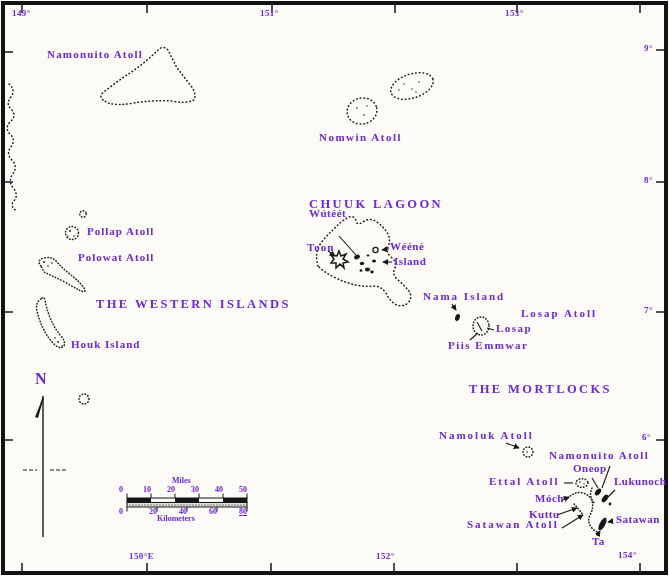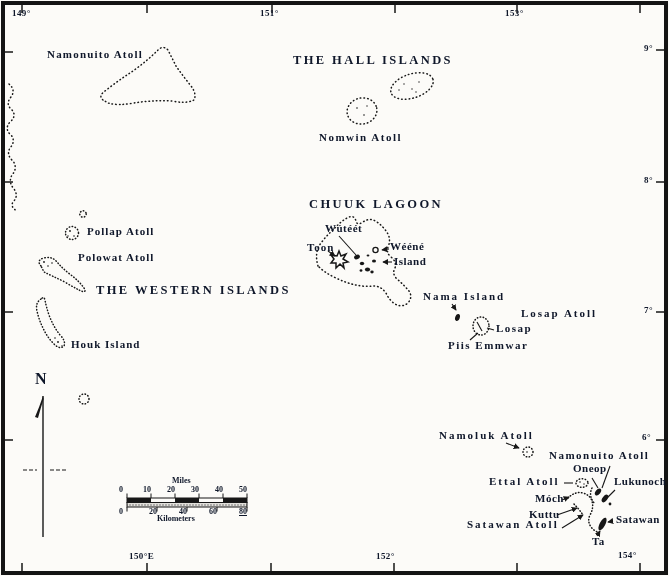--- a/index.html
+++ b/index.html
@@ -1,19 +1,19 @@
 <!DOCTYPE html>
 <html><head>
 <meta charset="utf-8">
 <style>
   html,body { margin:0; padding:0; background:#fff; }
   .map {
     position:relative; width:669px; height:576px;
     background:#fcfbf8; overflow:hidden;
-    font-family:"Liberation Serif", serif; color:#0f172a;
+    font-family:"Liberation Serif", serif; color:#6d28d9;
   }
   .frame {
     position:absolute; inset:1px; border:4px solid #141414;
     pointer-events:none;
   }
   svg.gfx { position:absolute; left:0; top:0; }
   .lbl {
     position:absolute; white-space:nowrap; font-weight:700;
     font-size:11px; letter-spacing:1.2px; line-height:1.05;
   }
@@ -199,30 +199,30 @@
   <div class="lbl tickl" style="left:260px; top:9px;">151°</div>
   <div class="lbl tickl" style="left:505px; top:9px;">153°</div>
   <div class="lbl tickl ctr" style="left:129px; top:552px; width:36px;">150°E</div>
   <div class="lbl tickl ctr" style="left:376px; top:552px; width:36px;">152°</div>
   <div class="lbl tickl ctr" style="left:618px; top:551px; width:36px;">154°</div>
   <div class="lbl tickl rgt" style="left:636px; top:44px;  width:17px;">9°</div>
   <div class="lbl tickl rgt" style="left:636px; top:176px; width:17px;">8°</div>
   <div class="lbl tickl rgt" style="left:636px; top:306px; width:17px;">7°</div>
   <div class="lbl tickl rgt" style="left:634px; top:433px; width:17px;">6°</div>
 
-  <div class="lbl hdr" style="left:293px; top:54px;">THE HALL ISLANDS</div>
   <div class="lbl hdr" style="left:309px; top:198px;">CHUUK LAGOON</div>
-  <div class="lbl hdr" style="left:96px;  top:284px;">THE WESTERN ISLANDS</div>
+  <div class="lbl hdr" style="left:96px;  top:298px;">THE WESTERN ISLANDS</div>
+  <div class="lbl hdr" style="left:469px; top:383px;">THE MORTLOCKS</div>
 
   <div class="lbl" style="left:47px;  top:49px;text-align:center;">Namonuito Atoll</div>
   <div class="lbl" style="left:319px; top:132px; letter-spacing:1.5px;">Nomwin Atoll</div>
   <div class="lbl" style="left:87px;  top:226px; letter-spacing:1px;">Pollap Atoll</div>
   <div class="lbl" style="left:78px;  top:252px; letter-spacing:1px;">Polowat Atoll</div>
   <div class="lbl" style="left:71px;  top:339px; letter-spacing:1px;">Houk Island</div>
-  <div class="lbl" style="left:309px; top:223px; letter-spacing:0.5px;margin-left:16px;">Wútéét</div>
+  <div class="lbl" style="left:309px; top:208px; letter-spacing:0.5px;">Wútéét</div>
   <div class="lbl" style="left:307px; top:242px; letter-spacing:1px;">Toon</div>
   <div class="lbl" style="left:390px; top:241px; letter-spacing:0.5px;">Wééné</div>
   <div class="lbl" style="left:394px; top:256px; letter-spacing:0.5px;">Island</div>
   <div class="lbl" style="left:423px; top:291px; letter-spacing:2px;">Nama Island</div>
   <div class="lbl" style="left:489px; top:308px; letter-spacing:2px;margin-left:32px;">Losap Atoll</div>
   <div class="lbl" style="left:496px; top:323px; letter-spacing:1.5px;">Losap</div>
   <div class="lbl" style="left:448px; top:340px; letter-spacing:1.5px;">Piis Emmwar</div>
   <div class="lbl" style="left:439px; top:430px; letter-spacing:2px;">Namoluk Atoll</div>
   <div class="lbl" style="left:549px; top:450px; letter-spacing:1.5px;">Namonuito Atoll</div>
   <div class="lbl" style="left:573px; top:463px; letter-spacing:0.5px;">Oneop</div>

